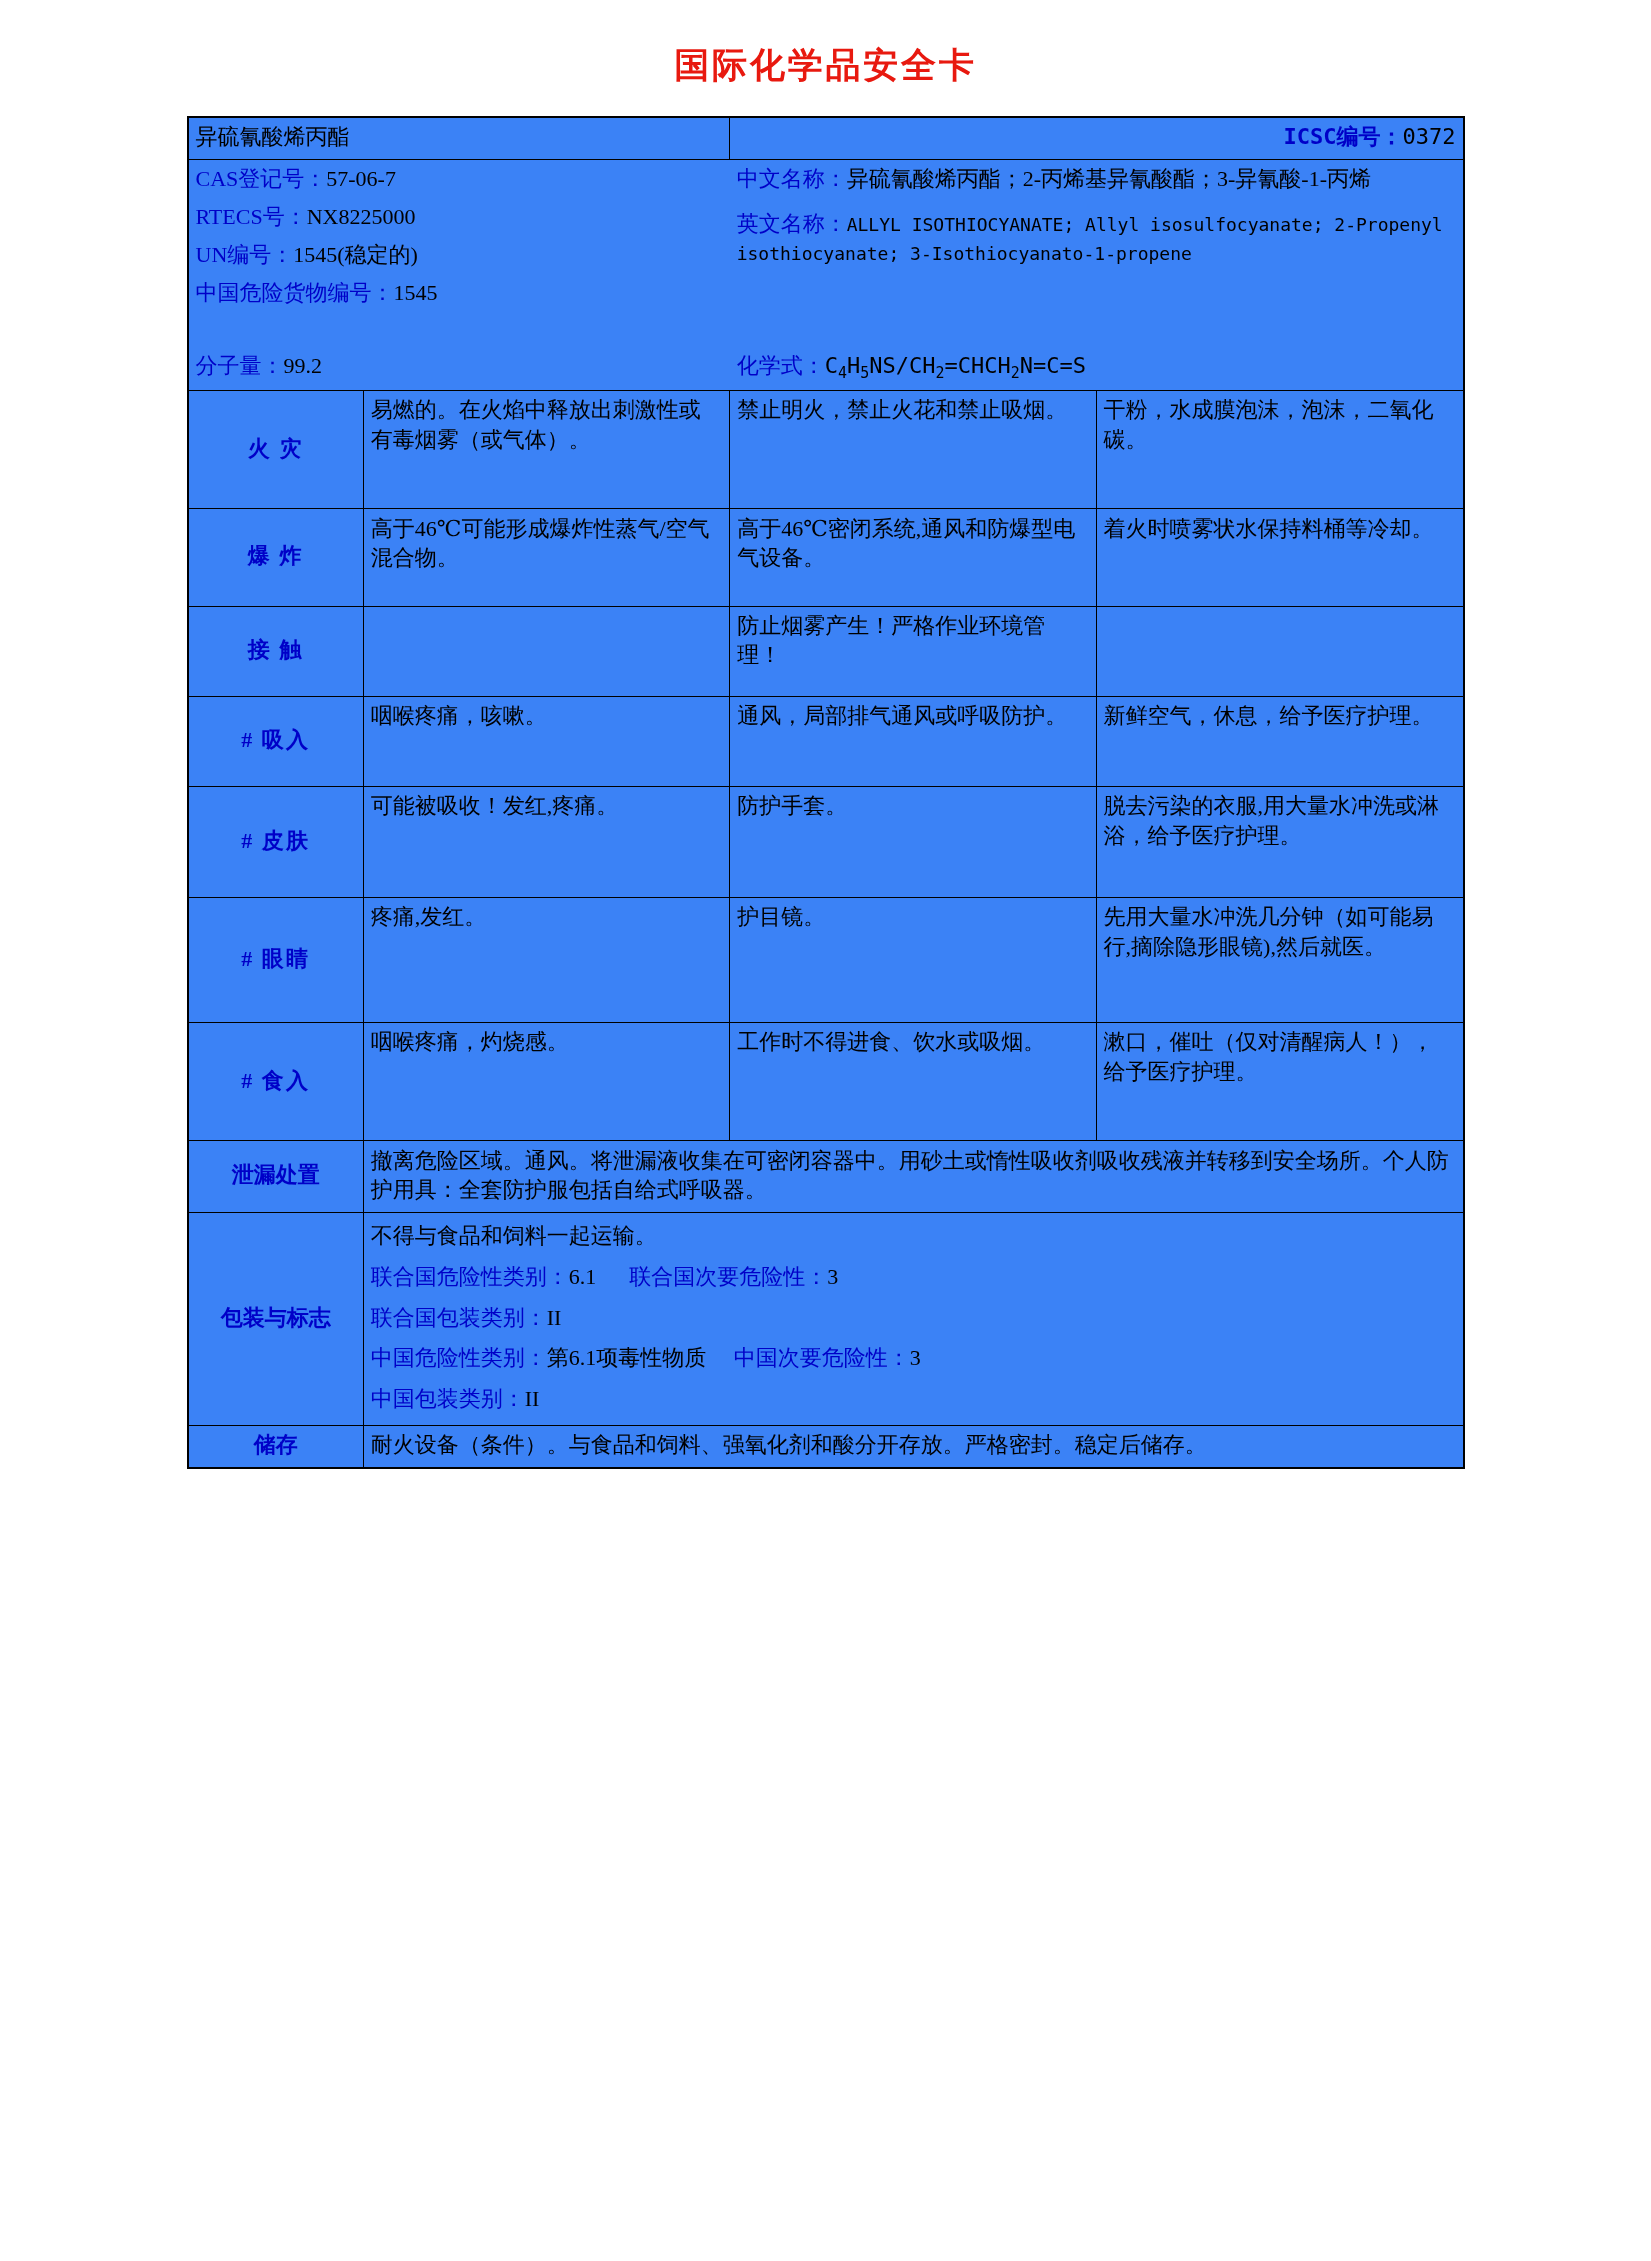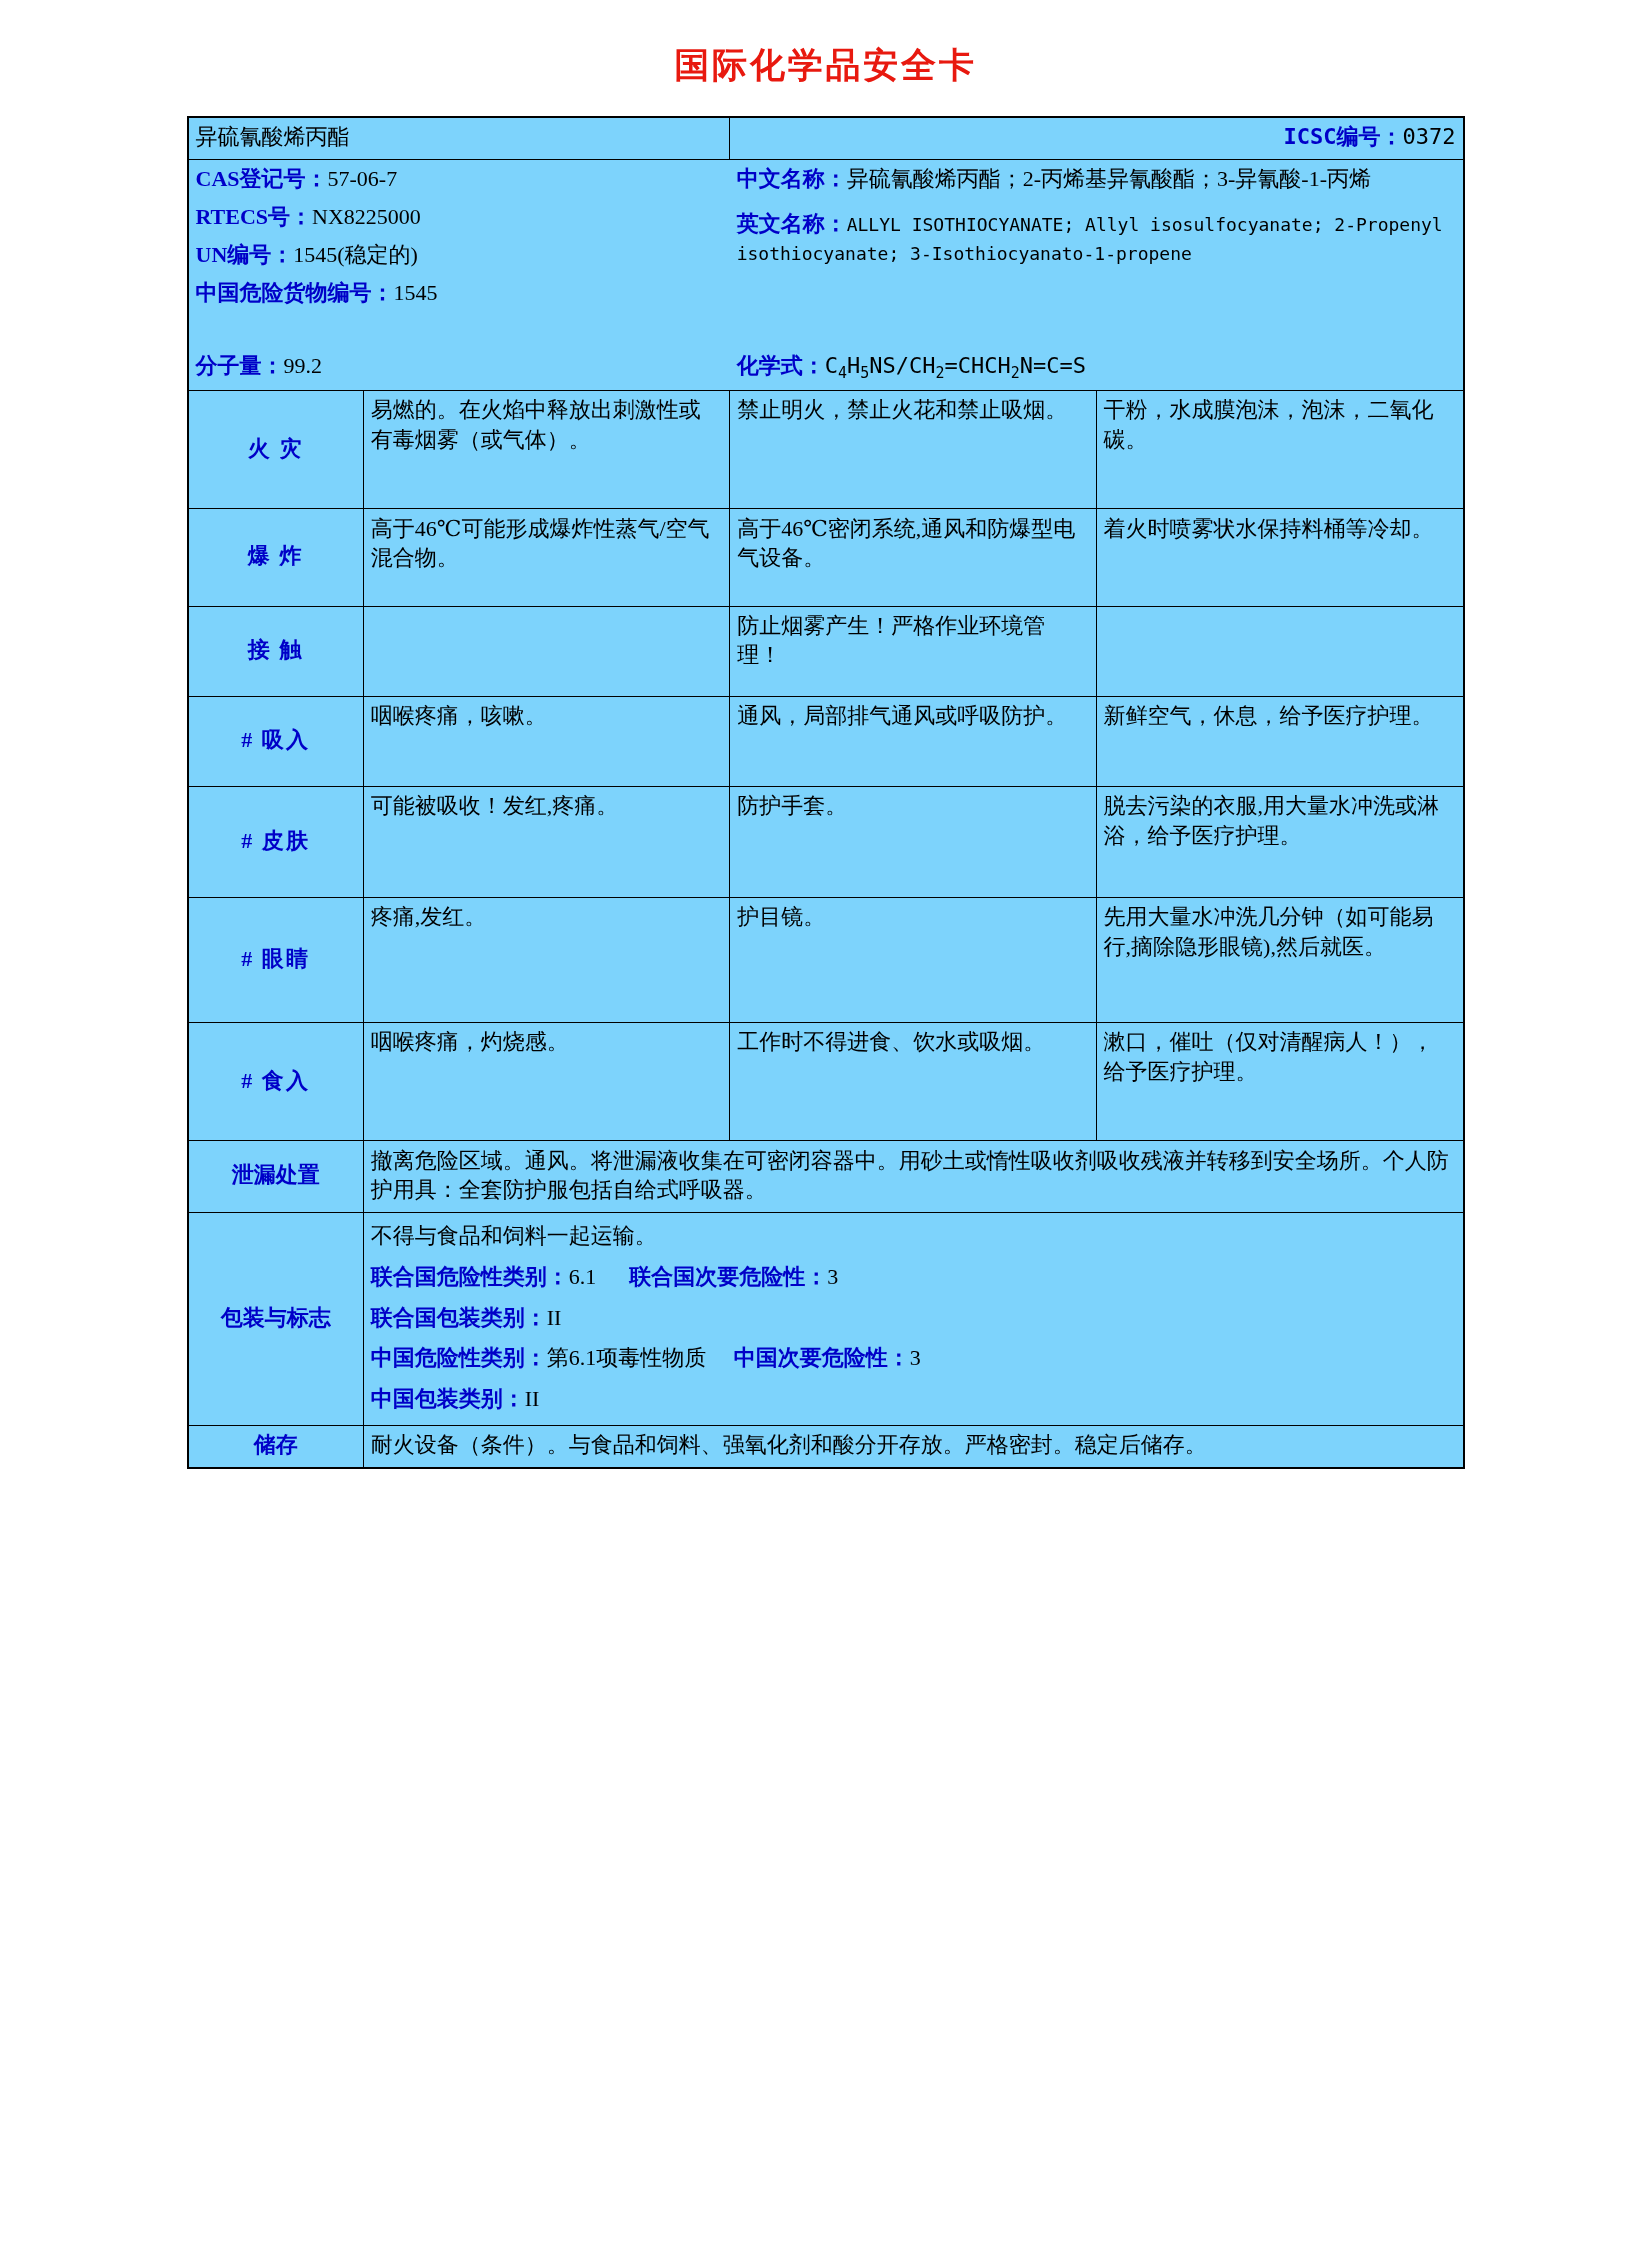--- a/index.html
+++ b/index.html
@@ -26,35 +26,35 @@
     font-weight: bold;
     font-size: 35px;
     letter-spacing: 2.8px;
     margin: 7px 0 27px 0;
   }
   .sheet {
     margin: 0 auto;
     width: 1278px;
     border: 2.8px solid #000;
     box-sizing: border-box;
-    background: #7dd3fc;
+    background: #3b82f6;
   }
   table.main {
     border-collapse: collapse;
     width: 100%;
     table-layout: fixed;
   }
   table.main td {
     border: 1.4px solid #000;
     vertical-align: top;
     padding: 4.2px 7px 7px 7px;
     font-size: 22px;
     line-height: 1.34;
   }
-  .bluebold { color: #0000c8; font-weight: bold; }
+  .bluebold { color: #0000c8; font-weight: normal; }
   .nameline { font-size: 22px; }
   
   .row-id td { padding: 8.5px 11.3px 10px 11.3px; font-size: 22.6px; }
   .icsc-no {
     text-align: right;
     font-family: "DejaVu Sans Mono", "Liberation Mono", monospace;
     font-size: 21px;
   }
   .icsc-no .lbl { color: #0000c8; font-weight: bold; }
   .mono { font-family: "DejaVu Sans Mono", "Liberation Mono", monospace; }

